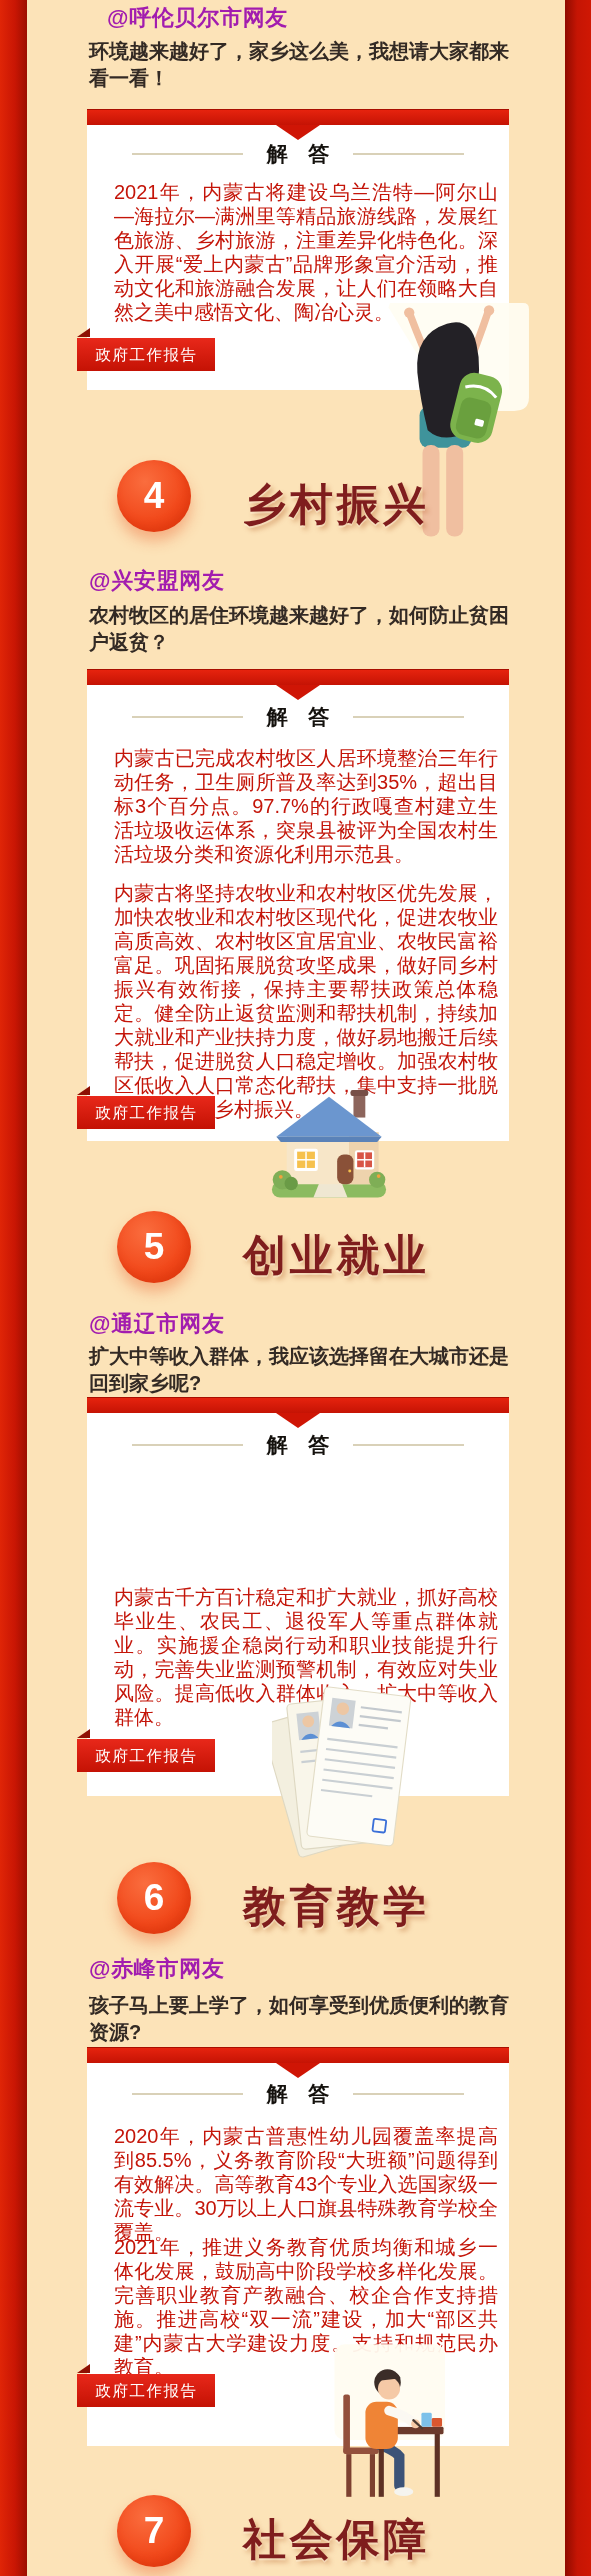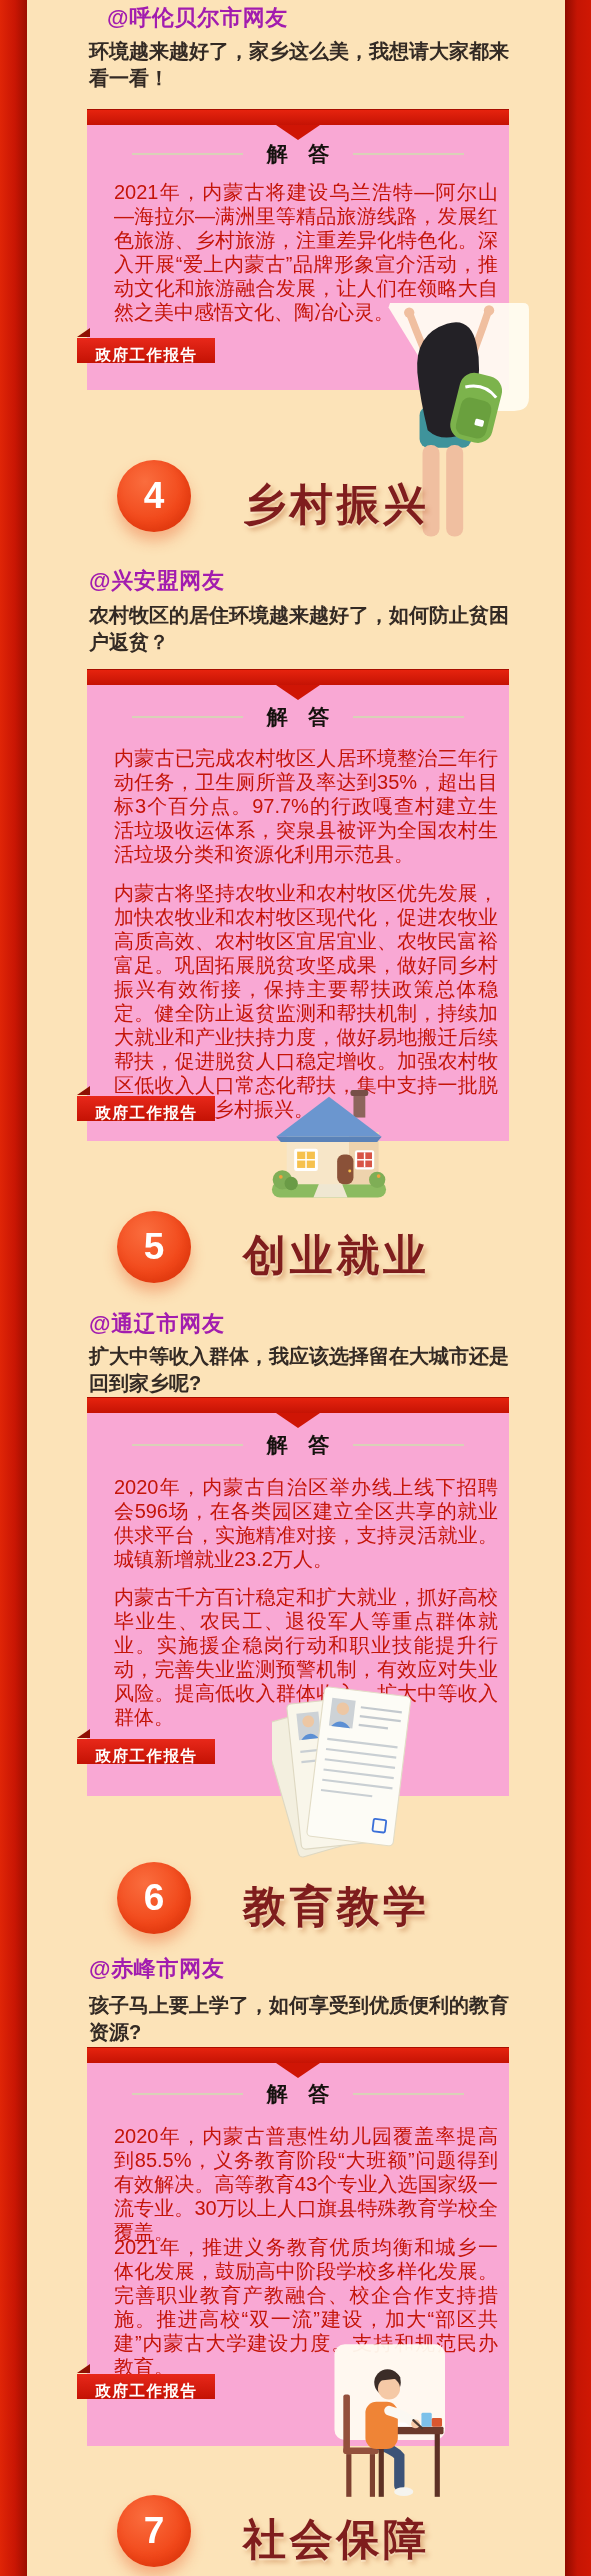--- a/index.html
+++ b/index.html
@@ -5,32 +5,32 @@
   html,body{margin:0;padding:0;}
   body{font-family:"Liberation Sans","DejaVu Sans",sans-serif;}
   .page{position:relative;width:592px;height:2576px;background:#fce3b8;overflow:hidden;}
   .stripe{position:absolute;top:0;height:100%;}
   .stripe-left{left:0;width:27px;background:linear-gradient(to right,#e02507 0%,#c91604 55%,#9d0e00 100%);}
   .stripe-right{right:0;width:27px;background:linear-gradient(to right,#8f0b00 0%,#c51504 45%,#d01804 100%);}
 
   .username{position:absolute;left:89px;font-size:22px;font-weight:800;color:#a21caf;letter-spacing:0.7px;}
   .question{position:absolute;left:89px;width:427px;font-size:20px;line-height:27px;font-weight:600;color:#332a24;}
 
-  .qa-box{position:absolute;left:87px;width:422px;background:#f9a8d4;}
+  .qa-box{position:absolute;left:87px;width:422px;background:#ffffff;}
   .banner{position:absolute;top:0;left:0;right:0;height:16.3px;
           background:linear-gradient(#e6230e,#c51304);border-top:1.5px solid #a80e00;box-sizing:border-box;}
   .banner::after{content:'';position:absolute;left:50%;top:15px;transform:translateX(-50%);
           width:0;height:0;border-left:22px solid transparent;border-right:22px solid transparent;
           border-top:15px solid #cf1505;}
   .jieda{position:absolute;left:0;right:0;display:flex;align-items:center;justify-content:center;gap:16.3px;}
   .jieda .rule{width:111px;height:1.5px;background:#d9d1b8;}
   .jieda .jieda-text{font-size:21px;font-weight:800;color:#14110d;letter-spacing:7.4px;text-indent:7.4px;white-space:nowrap;}
   .para{position:absolute;left:27px;width:384px;font-size:20px;line-height:24px;font-weight:400;color:#c41509;text-align:justify;}
-  .tag{position:absolute;left:-9.6px;height:25px;line-height:33px;padding:0 18px;
-       background:linear-gradient(#e8281a,#c41204);color:#ffffff;font-size:15.5px;font-weight:700;letter-spacing:1.5px;white-space:nowrap;}
+  .tag{position:absolute;left:-9.6px;height:33px;line-height:33px;padding:0 18px;
+       background:linear-gradient(#e8281a,#c41204);color:#ffffff;font-size:15.5px;font-weight:400;letter-spacing:1.5px;white-space:nowrap;}
   .tag::before{content:'';position:absolute;left:0;top:-9.6px;width:0;height:0;
        border-bottom:9.6px solid #8e1003;border-left:13.3px solid transparent;}
 
   .badge{position:absolute;left:117px;width:74px;height:72px;border-radius:50%;
        background:radial-gradient(circle at 38% 30%,#fa6d3e 0%,#f1481a 60%,#ea3a0e 100%);
        box-shadow:0 9px 13.3px rgba(235,90,40,.38), inset -3.7px -5.2px 9px rgba(190,35,0,.28);
        display:flex;align-items:center;justify-content:center;color:#fff;font-size:37px;font-weight:800;}
   .sec-title{position:absolute;left:243px;font-size:43px;font-weight:900;color:#7f1d1d;letter-spacing:3.7px;white-space:nowrap;
        text-shadow:0 1.5px 0 rgba(255,244,224,.45), 3px 3.7px 5.2px rgba(165,65,10,.35);}
   .illus{position:absolute;}
@@ -134,21 +134,20 @@
   <div class="username" style="top:1309px;">@通辽市网友</div>
   <div class="question" style="top:1343px;">扩大中等收入群体，我应该选择留在大城市还是回到家乡呢?</div>
 
   <div class="qa-box" style="top:1397px;height:399px;">
     <div class="banner"></div>
     <div class="jieda" style="top:34px;">
       <div class="rule"></div>
       <div class="jieda-text">解 答</div>
       <div class="rule"></div>
     </div>
-    <div class="para" style="top:78px;">2020年，内蒙古自治区举办线上线下招聘会596场，在各类园区建立全区共享的就业供求平台，实施精准对接，支持灵活就业。城镇新增就业23.2万人。</div>
     <div class="para" style="top:188px;">内蒙古千方百计稳定和扩大就业，抓好高校毕业生、农民工、退役军人等重点群体就业。实施援企稳岗行动和职业技能提升行动，完善失业监测预警机制，有效应对失业风险。提高低收入群体收入，扩大中等收入群体。</div>
     <div class="tag" style="top:342px;">政府工作报告</div>
   </div>
 
   <div class="illus" style="left:272px;top:1686px;width:140px;height:186px;">
     <svg width="140" height="186" viewBox="0 0 190 252">
       <g transform="rotate(-16 60 130)">
         <rect x="10" y="35" width="108" height="188" rx="6" fill="#f3efdf" stroke="#ded8c2" stroke-width="1.5"></rect>
       </g>
       <g transform="rotate(-6 90 120)">

